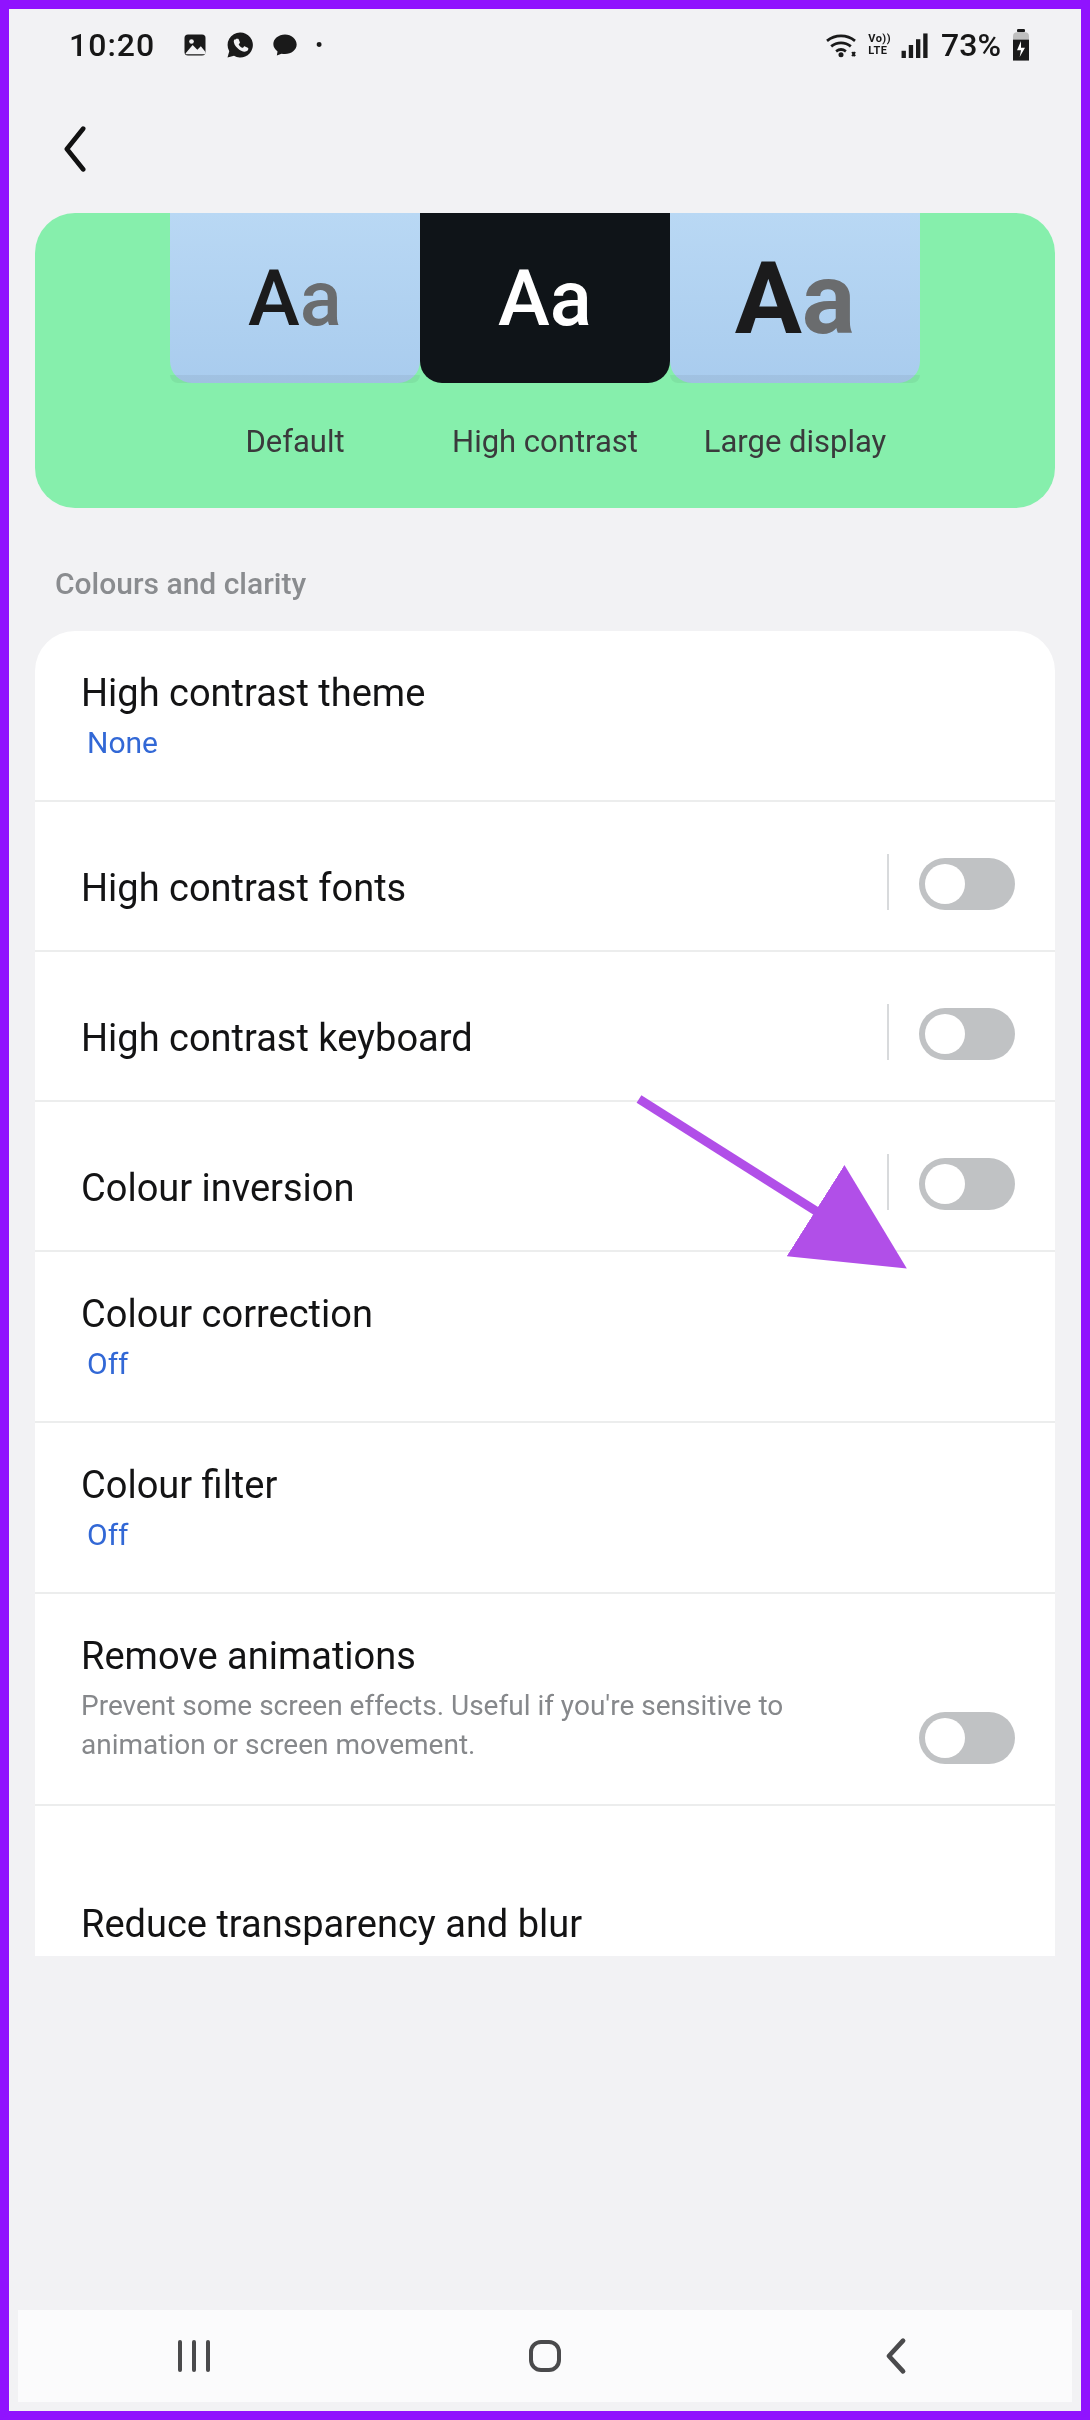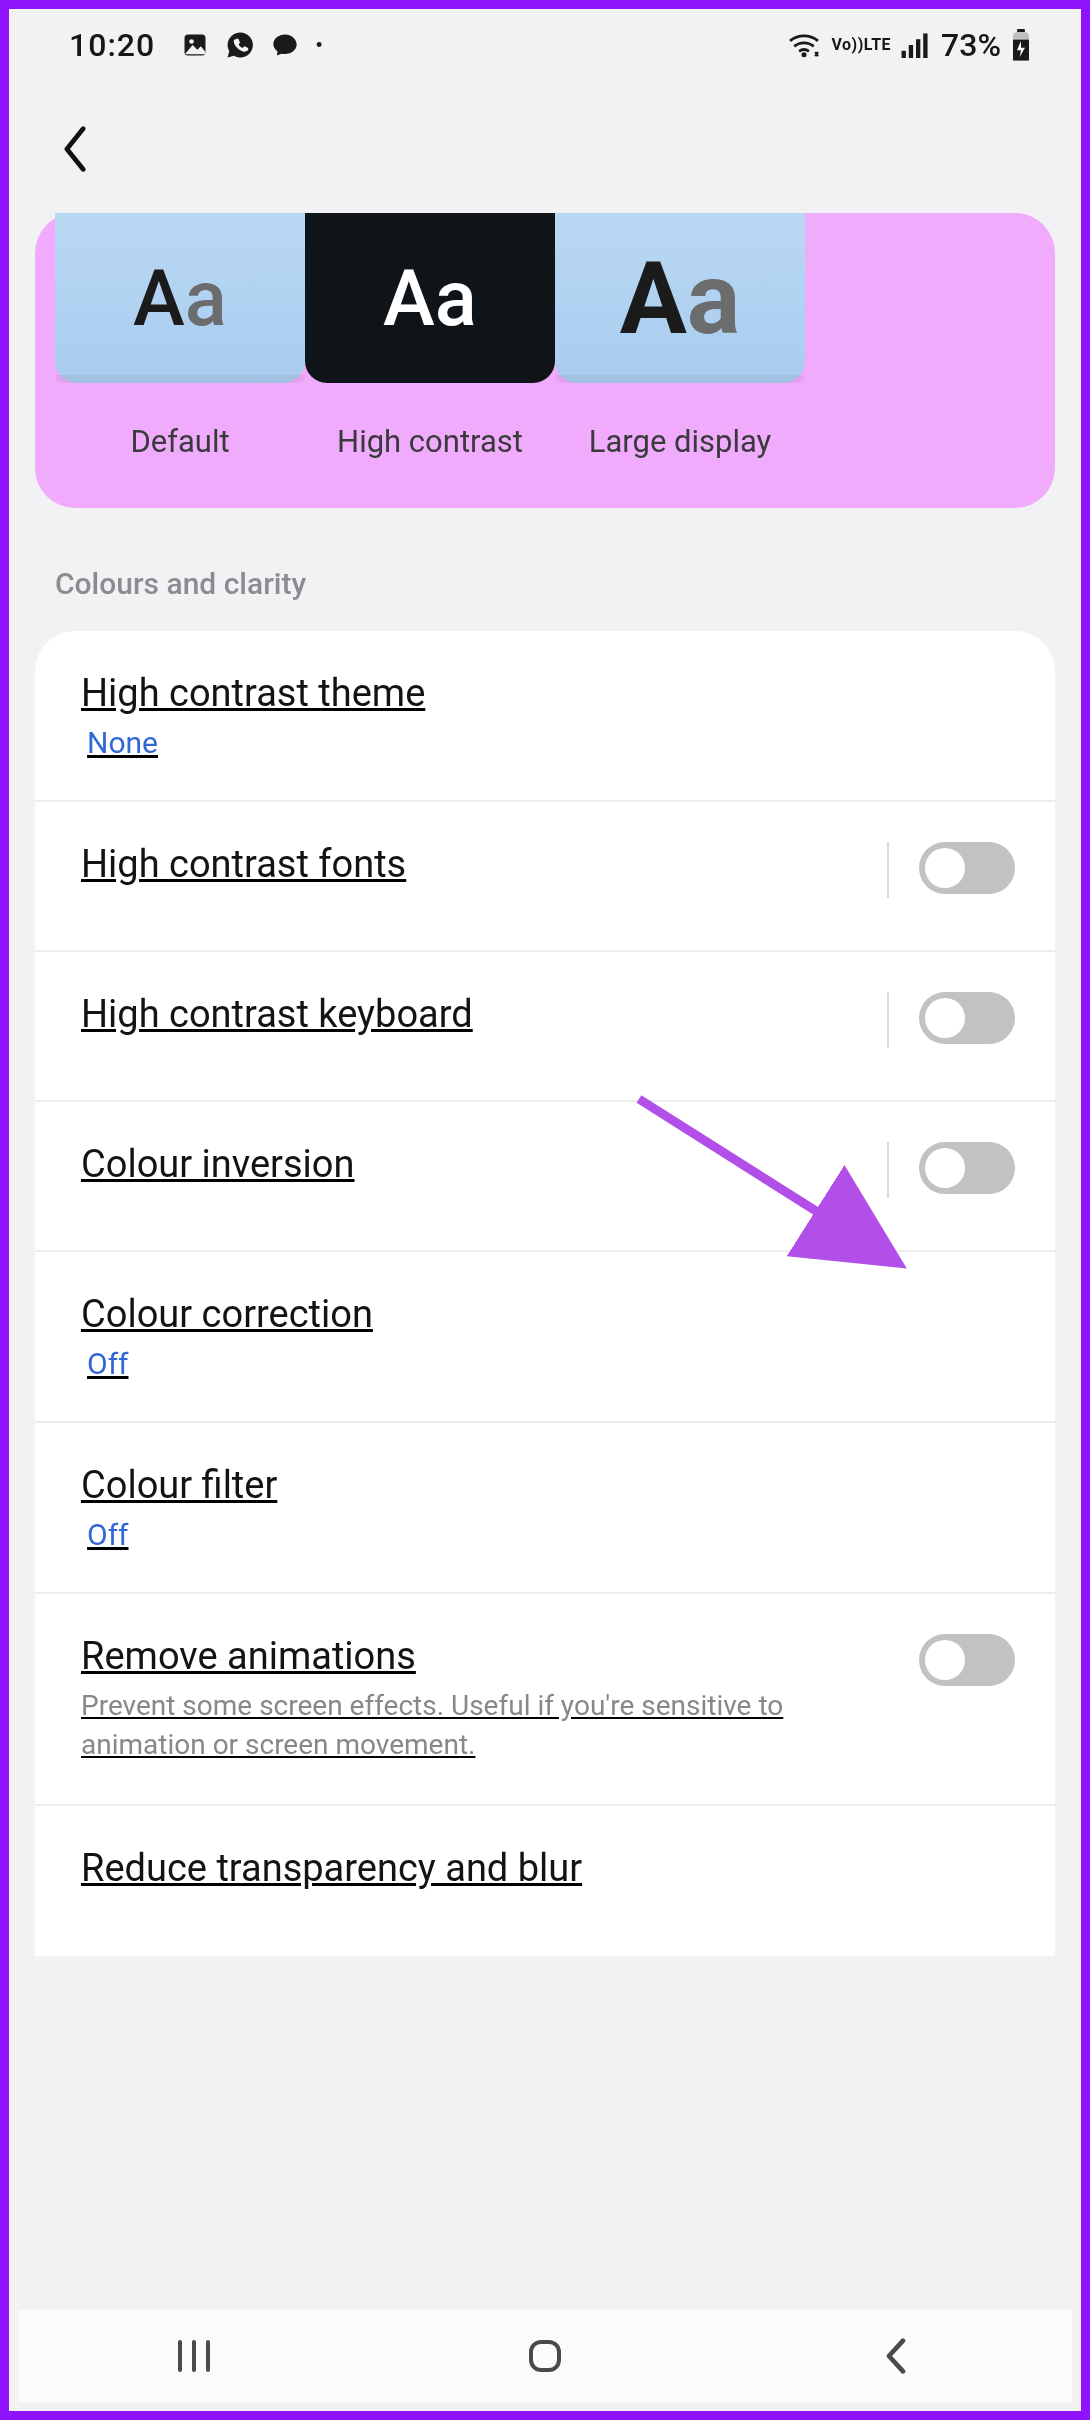--- a/index.html
+++ b/index.html
@@ -19,40 +19,40 @@
     align-items: center;
     padding: 0 50px 0 60px;
     font-size: 30px;
     color: #171717;
     font-weight: 500;
   }
   .status-left { display: flex; align-items: center; gap: 16px; }
   .status-left .clock { font-size: 32px; letter-spacing: 1px; margin-right: 10px; }
   .sb-ico { display: inline-flex; }
   .status-right { margin-left: auto; display: flex; align-items: center; gap: 10px; }
-  .lte-stack { display: flex; font-size: 16px; line-height: 12px; font-weight: 700; letter-spacing: .5px; }
+  .lte-stack { display: flex; flex-direction: column; font-size: 11px; line-height: 12px; font-weight: 700; letter-spacing: .5px; }
   .status-right .pct { font-size: 32px; font-weight:500; }
 
   
   .titlebar {
     display: flex;
     align-items: center;
     gap: 34px;
     padding: 44px 42px 40px 42px;
   }
   .titlebar .back { width: 48px; height: 48px; display:flex; align-items:center; justify-content:center; }
   .titlebar h1 { font-size: 48px; font-weight: 700; color:#121212; letter-spacing:-.5px; }
 
   
   .preview-card {
     margin: 0 26px 0 26px;
-    background: #f0abfc;
+    background: #86efac;
     border-radius: 40px;
     display: flex;
-    justify-content: flex-start;
+    justify-content: center;
     padding: 0 20px 48px 20px;
   }
   .preview {
     width: 250px;
     display: flex; flex-direction: column; align-items: center;
   }
   .preview .tile {
     width: 250px; height: 170px;
     border-radius: 0 0 22px 22px;
     display:flex; align-items:center; justify-content:center;
@@ -81,25 +81,24 @@
   }
 
   
   .list {
     margin: 0 26px;
     background:#fff;
     border-radius: 40px 40px 0 0;
     overflow: hidden;
   }
   .row {
-    display:flex; align-items:flex-start;
+    display:flex; align-items:flex-end;
     padding: 40px 40px 40px 46px;
     border-bottom: 2px solid #eceded;
     min-height: 150px;
-    text-decoration: underline;
   }
   .row:last-child { border-bottom:none; }
   .row .txt { flex:1; padding-right: 20px; }
   .row .ttl { font-size: 38px; color:#131314; font-weight:450; }
   .row .sub { font-size: 30px; color:#3268d6; margin-top: 10px; margin-left: 6px; }
   .row .desc { font-size: 28px; color:#86888b; margin-top: 8px; line-height: 1.4; max-width: 720px; }
   .divider-v { width:2px; height:56px; background:#d8dadc; margin-right: 30px; }
 
   .toggle {
     width: 96px; height: 52px; border-radius: 30px;

